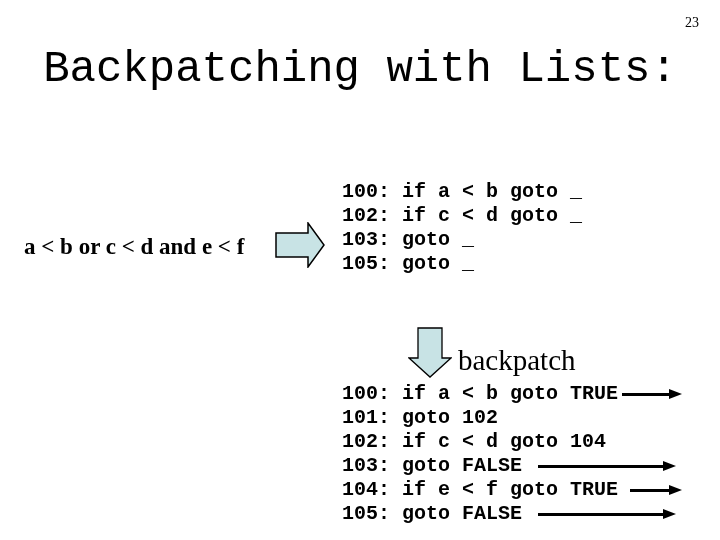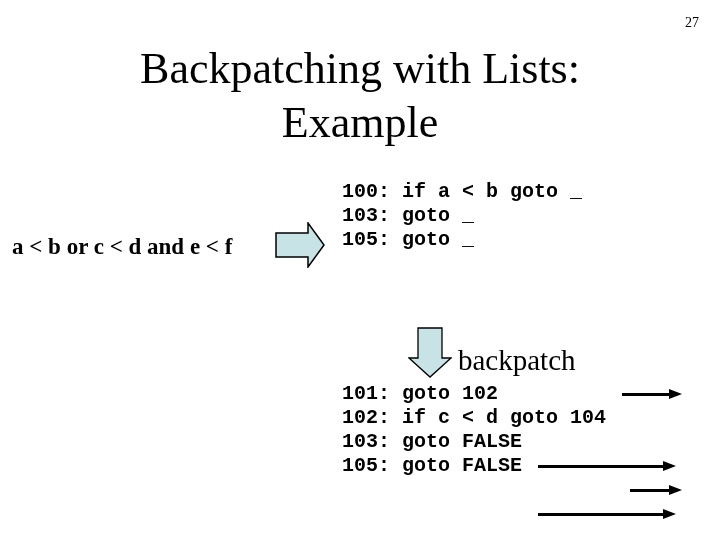--- a/index.html
+++ b/index.html
@@ -19,26 +19,26 @@
     font-family: "Liberation Serif", serif;
   }
   .slide-title {
     position: absolute;
     top: 42px;
     left: 0;
     right: 0;
     text-align: center;
     font-size: 44px;
     line-height: 54px;
-    font-family: Liberation Serif, serif;
+    font-family: Liberation Mono, monospace;
     font-weight: normal;
   }
   .boolean-expression {
     position: absolute;
-    left: 12px;
+    left: 24px;
     top: 234px;
     font-size: 23px;
     font-weight: bold;
     font-family: "Liberation Serif", serif;
     white-space: nowrap;
   }
   .flow-right-arrow {
     position: absolute;
     left: 275px;
     top: 222px;
@@ -87,39 +87,38 @@
     border-bottom: 5.5px solid transparent;
   }
   .arrow-line-100 { left: 622px; top: 393px; width: 47px; }
   .arrow-line-103 { left: 538px; top: 465px; width: 125px; }
   .arrow-line-104 { left: 630px; top: 489px; width: 39px; }
   .arrow-line-105 { left: 538px; top: 513px; width: 125px; }
 </style>
 </head>
 <body>
 
-<div class="page-number">27</div>
+<div class="page-number">23</div>
 
 <div class="slide-title">
   <div>Backpatching with Lists:</div>
-  <div>Example</div>
 </div>
 
 <div class="boolean-expression">a &lt; b or c &lt; d and e &lt; f</div>
 
 <svg class="flow-right-arrow" viewBox="0 0 50 46">
   <polygon points="1,11 33,11 33,1 49,23 33,45 33,35 1,35" stroke="#000000" stroke-width="1.5" stroke-linejoin="miter" fill="#c8e3e5"></polygon>
 </svg>
 
-<pre class="code-block code-block-unpatched"><div>100: if a &lt; b goto _</div><div>103: goto _</div><div>105: goto _</div></pre>
+<pre class="code-block code-block-unpatched"><div>100: if a &lt; b goto _</div><div>102: if c &lt; d goto _</div><div>103: goto _</div><div>105: goto _</div></pre>
 
 <svg class="backpatch-down-arrow" viewBox="0 0 44 51">
   <polygon points="10,1 34,1 34,31 43,31 22,50 1,31 10,31" stroke="#000000" stroke-width="1.3" stroke-linejoin="miter" fill="#c8e3e5"></polygon>
 </svg>
 
 <div class="backpatch-label">backpatch</div>
 
-<pre class="code-block code-block-patched"><div>101: goto 102</div><div>102: if c &lt; d goto 104</div><div>103: goto FALSE</div><div>105: goto FALSE</div></pre>
+<pre class="code-block code-block-patched"><div>100: if a &lt; b goto TRUE</div><div>101: goto 102</div><div>102: if c &lt; d goto 104</div><div>103: goto FALSE</div><div>104: if e &lt; f goto TRUE</div><div>105: goto FALSE</div></pre>
 
 <div class="goto-target-arrow arrow-line-100"></div>
 <div class="goto-target-arrow arrow-line-103"></div>
 <div class="goto-target-arrow arrow-line-104"></div>
 <div class="goto-target-arrow arrow-line-105"></div>
 
 </body></html>

